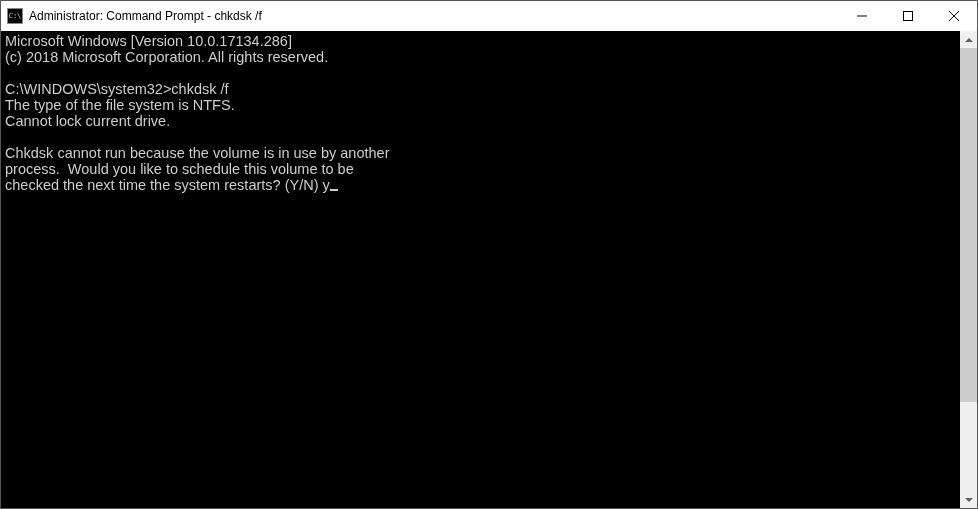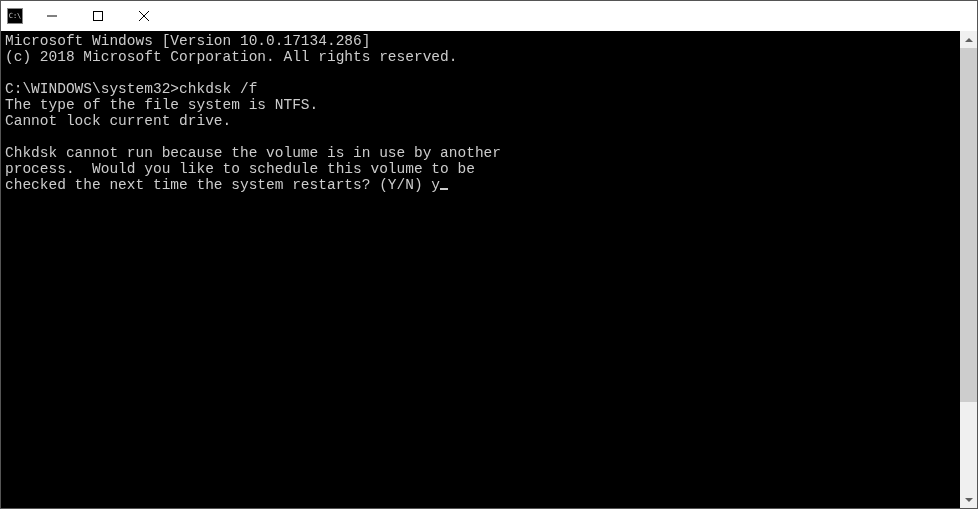--- a/index.html
+++ b/index.html
@@ -68,21 +68,21 @@
     .content-area {
       flex: 1;
       display: flex;
       background: #000;
       overflow: hidden;
     }
     .terminal {
       flex: 1;
       background: #000;
       color: #cccccc;
-      font-family: Liberation Mono, monospace;
+      font-family: Liberation Sans, sans-serif;
       font-size: 14.5px;
       line-height: 16px;
       padding: 2px 4px;
       white-space: pre-wrap;
       word-break: break-all;
     }
     .scrollbar {
       width: 17px;
       background: #f0f0f0;
       display: flex;
@@ -122,20 +122,21 @@
     }
   </style>
 </head>
 <body>
 
 <div class="window">
   <div class="titlebar">
     <span class="titlebar-icon">
       <span class="titlebar-icon-inner">C:\</span>
     </span>
+    <span class="titlebar-title">Administrator: Command Prompt - chkdsk  /f</span>
     <div class="titlebar-controls">
       <button class="titlebar-btn">
         <svg width="10" height="10" viewBox="0 0 10 10">
             <line x1="0" y1="5" x2="10" y2="5" stroke="#000" stroke-width="1"></line>
           </svg>
       </button>
       <button class="titlebar-btn">
         <svg width="10" height="10" viewBox="0 0 10 10">
             <rect x="0.5" y="0.5" width="9" height="9" fill="none" stroke="#000" stroke-width="1"></rect>
           </svg>

